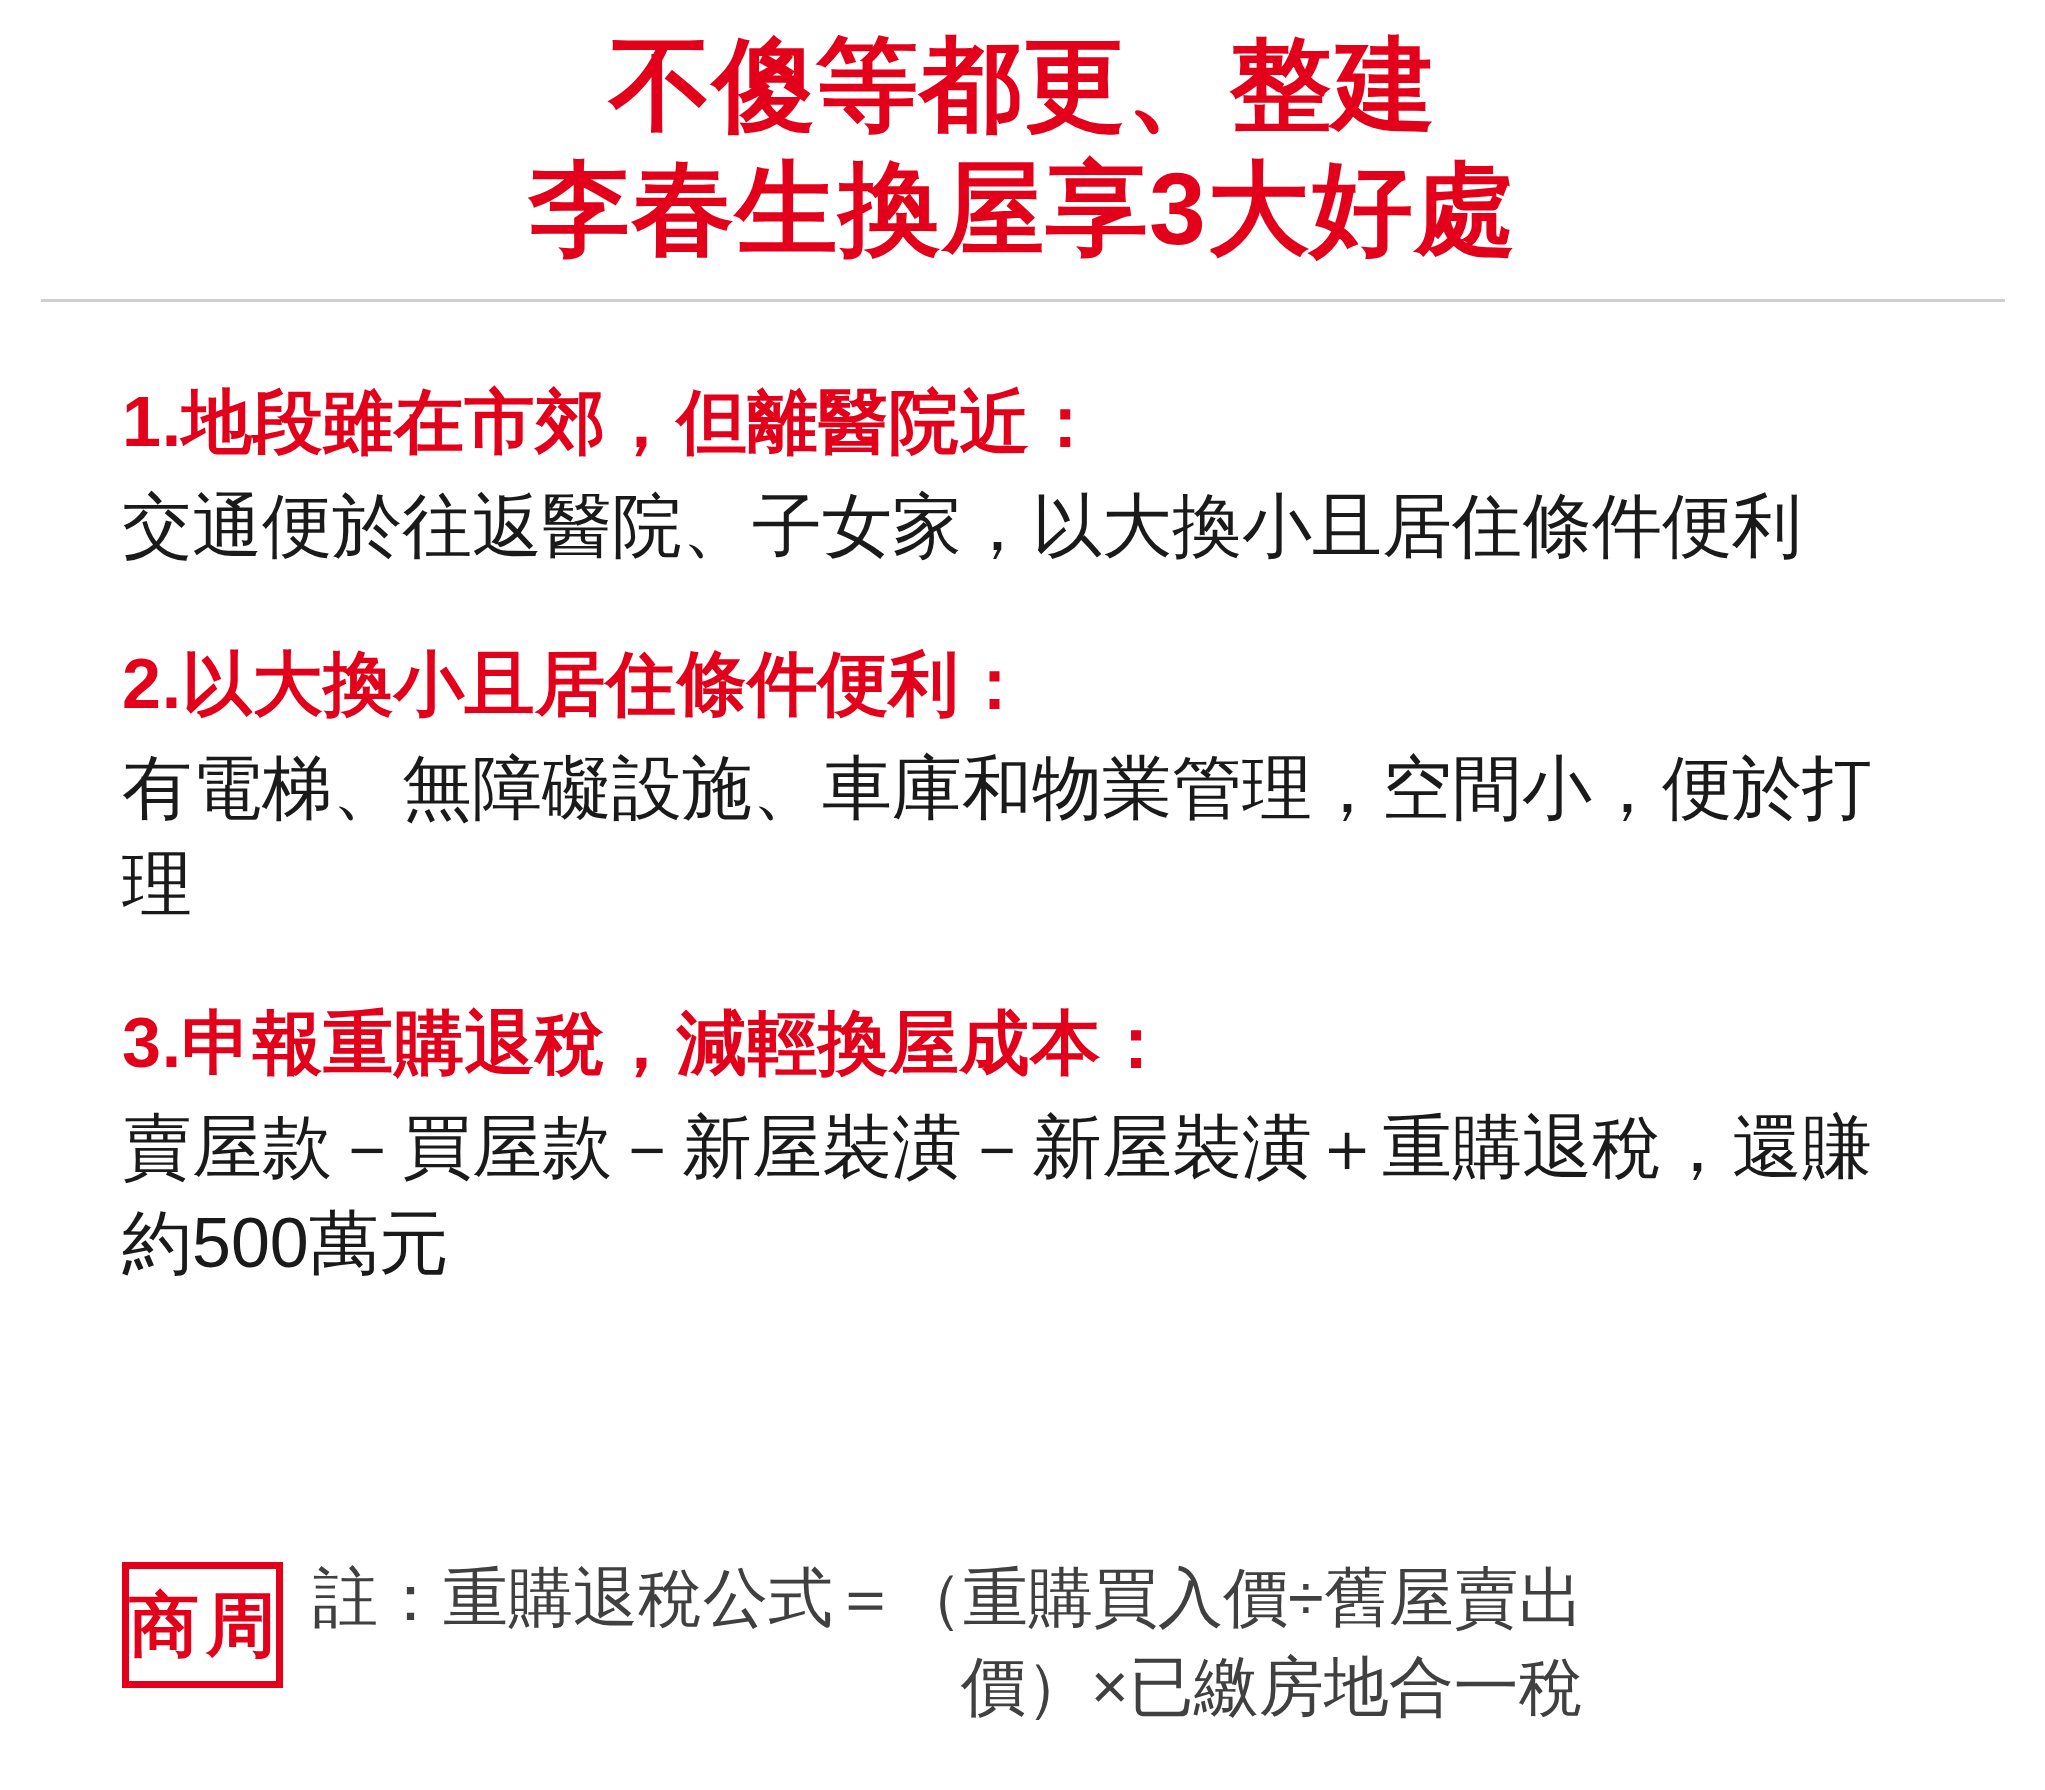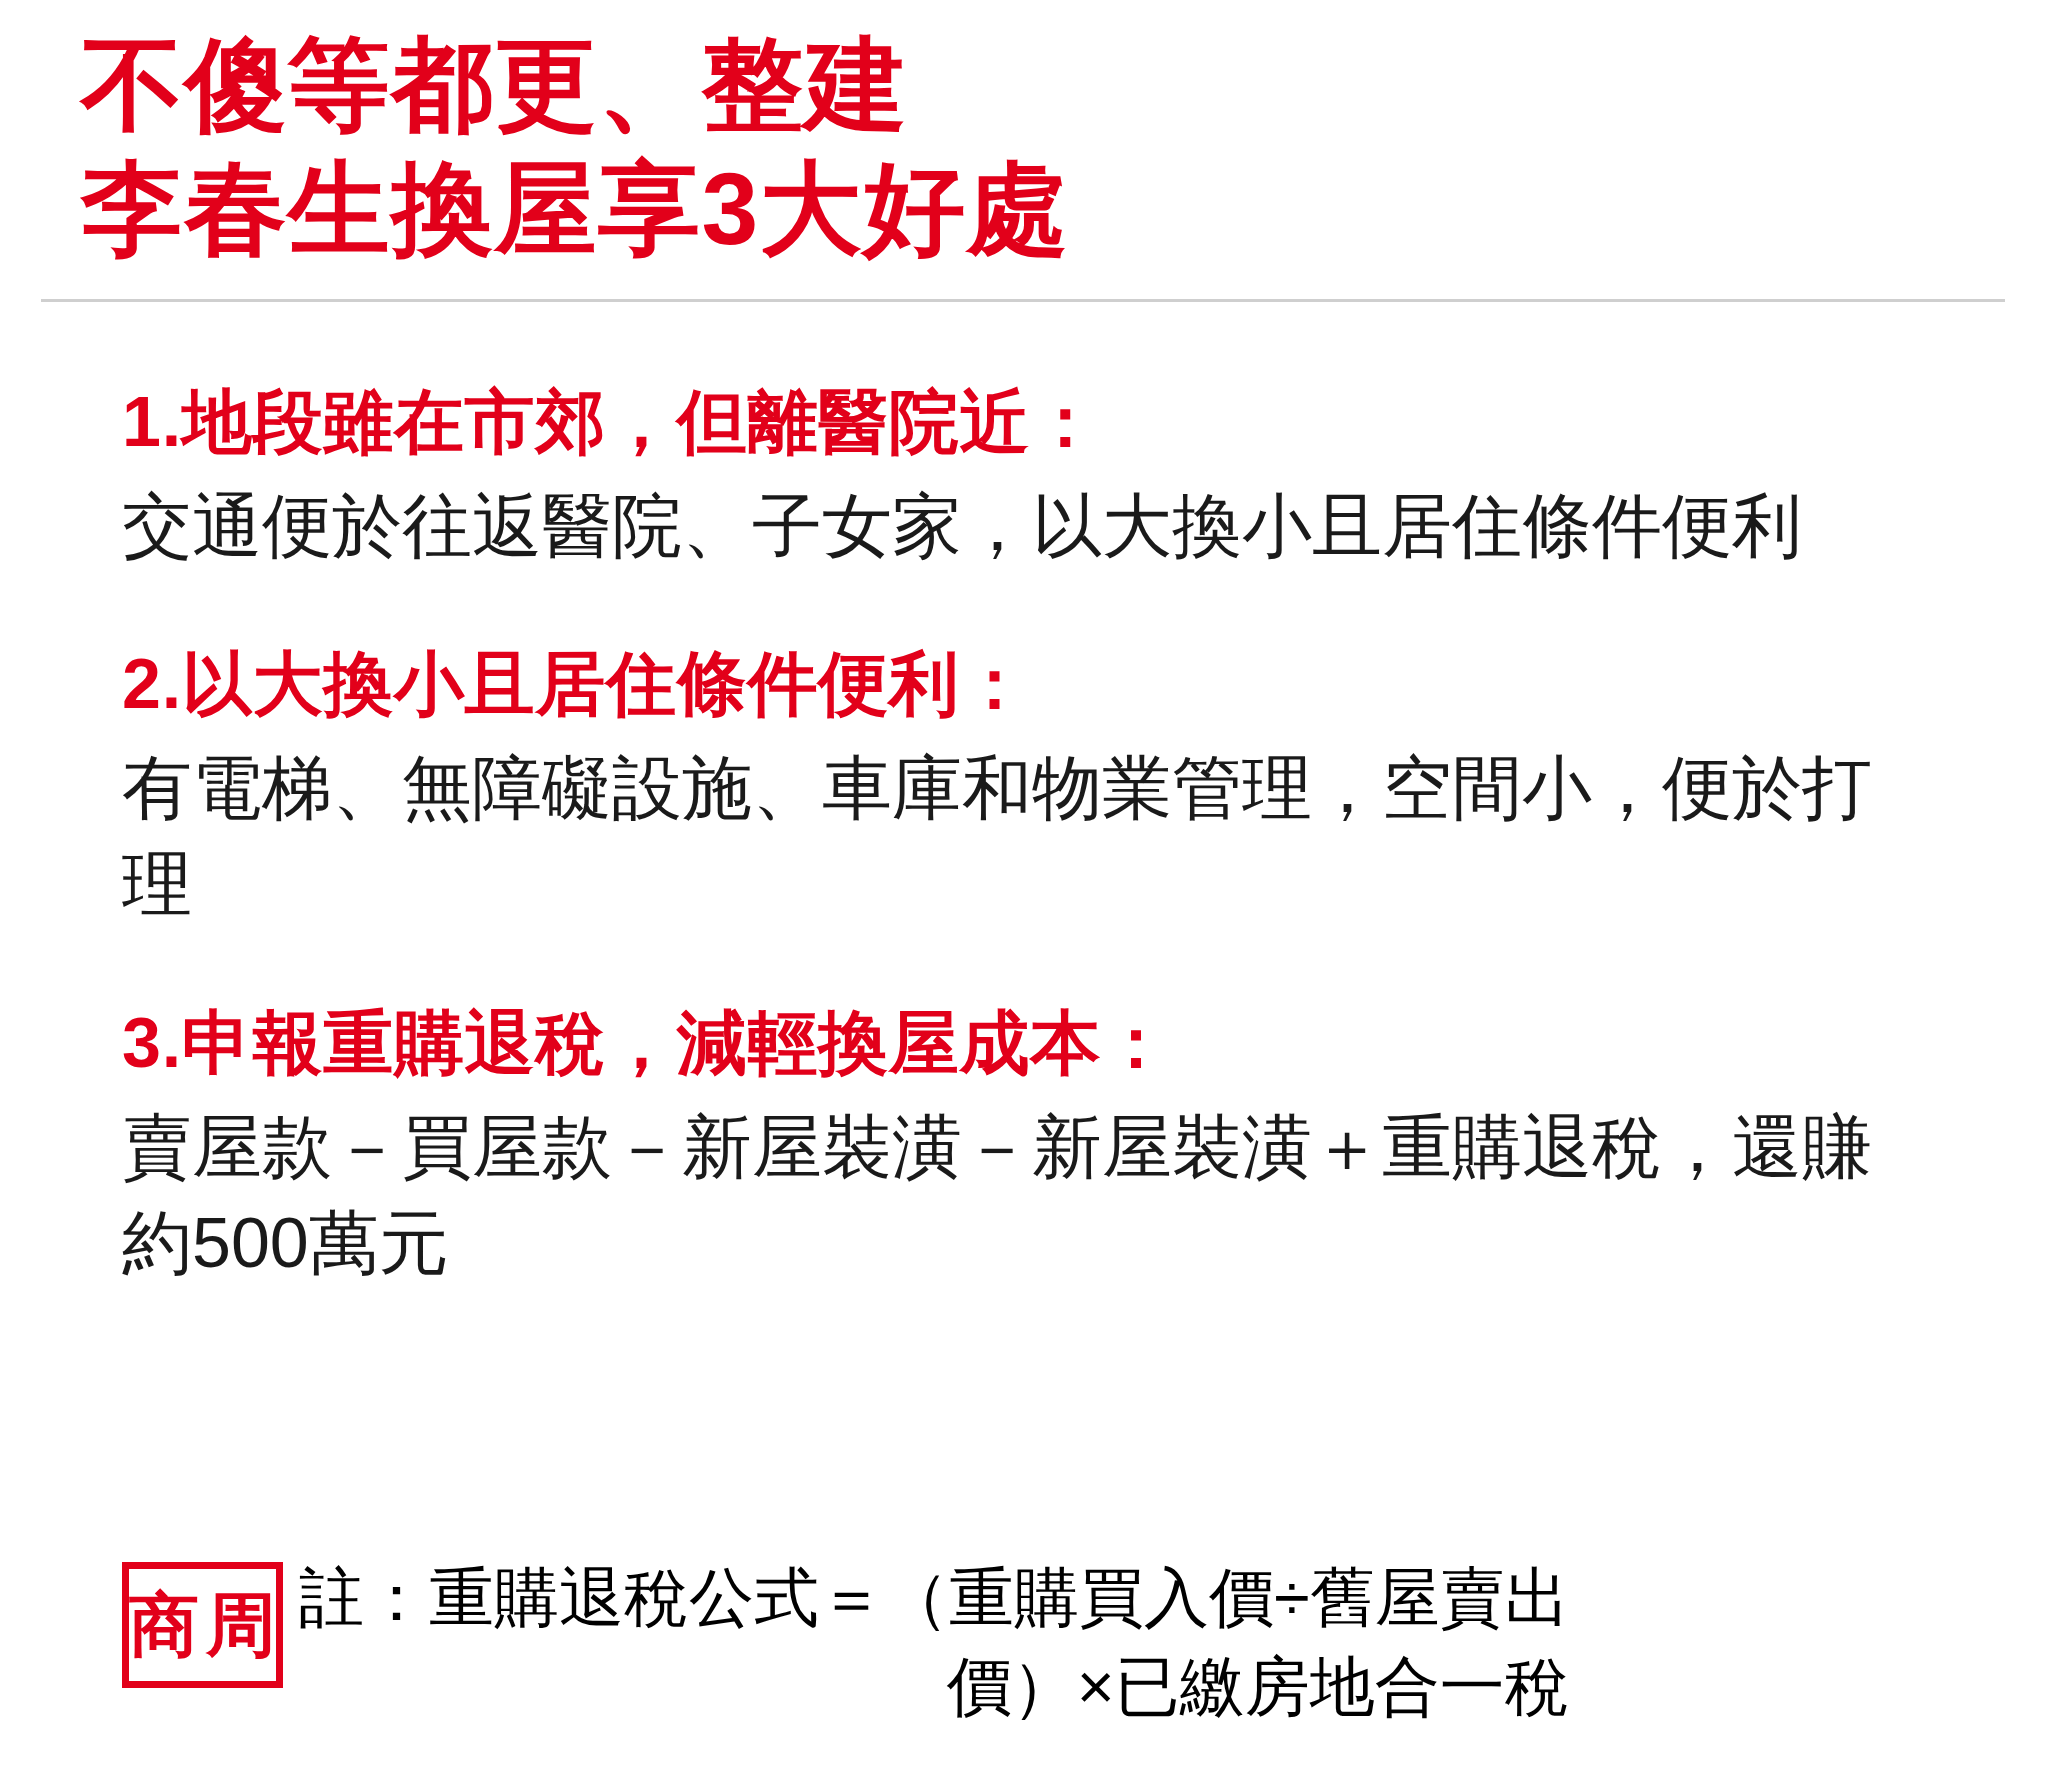--- a/index.html
+++ b/index.html
@@ -20,21 +20,21 @@
     width: 2046px;
     height: 1790px;
     box-sizing: border-box;
     padding: 0;
     background: #ffffff;
   }
 
   
   .title-block {
     padding: 23px 81px 0 81px;
-    text-align: left;
+    text-align: center;
   }
   .title-line {
     color: #e2001a;
     font-weight: bold;
     font-size: 102px;
     line-height: 1.22;
     letter-spacing: 1.4px;
     white-space: nowrap;
   }
 
@@ -102,22 +102,22 @@
     justify-content: center;
     gap: 6.8px;
     color: #e2001a;
     font-weight: bold;
     font-size: 70px;
     line-height: 1;
     letter-spacing: 0;
   }
 
   .footnote-text {
-    margin-left: 16px;
-    color: #000000;
+    margin-left: 30px;
+    color: #404040;
     font-size: 65px;
     line-height: 1.38;
   }
   .footnote-text .cont {
     display: block;
     padding-left: 136px;
     text-align: right;
   }
 </style>
 </head>

